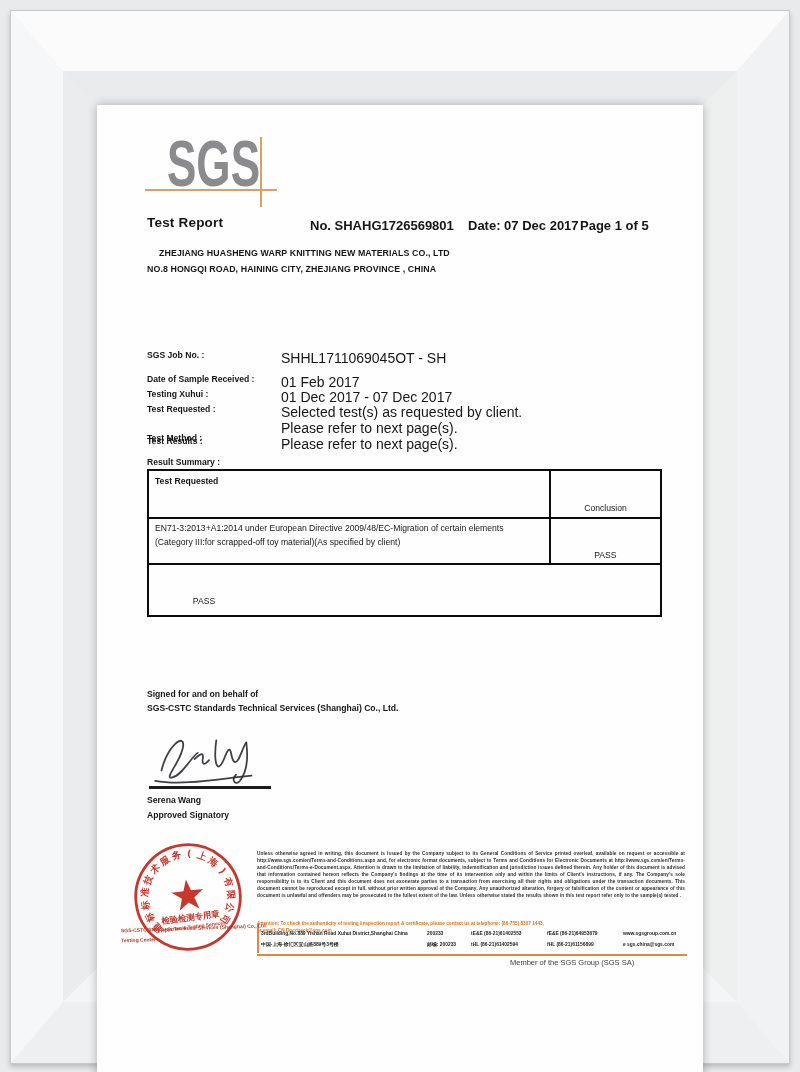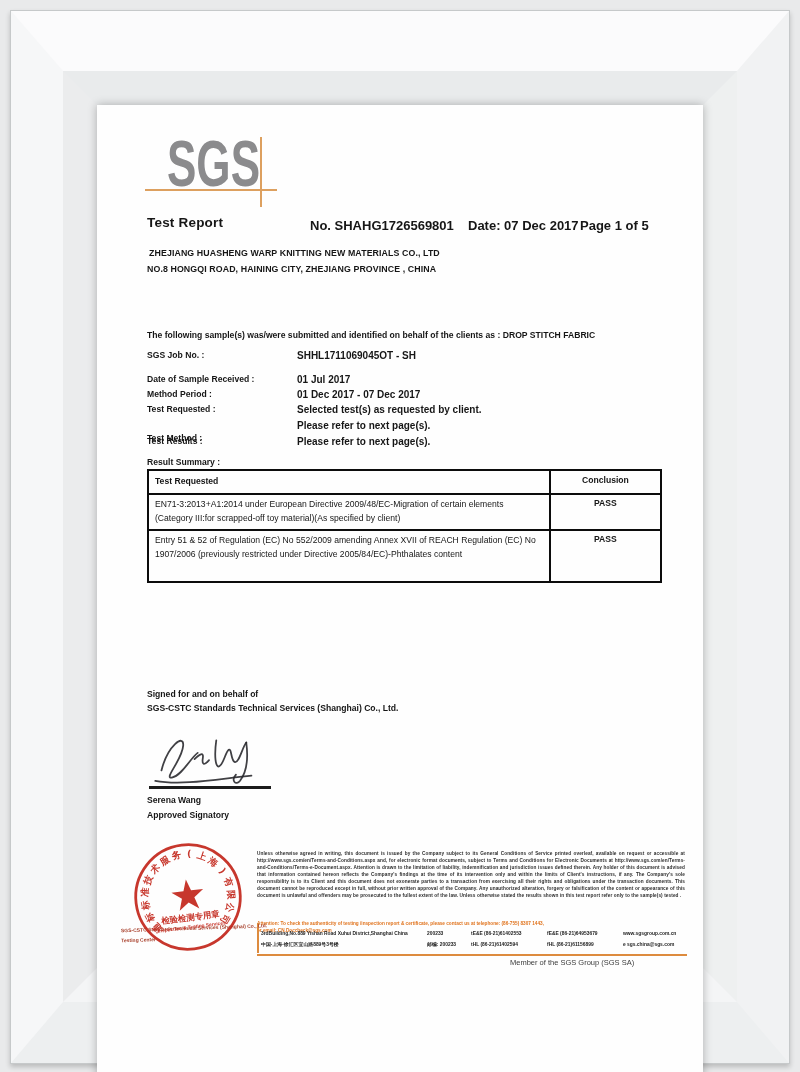--- a/index.html
+++ b/index.html
@@ -25,34 +25,34 @@
   .cross-line { position:absolute; background:#dda05f; }
 
   
   .doc-title { font-size:13.5px; font-weight:bold; letter-spacing:.2px; }
   .hdr-meta  { font-size:13px; font-weight:600; }
 
   .client-line { font-size:8.8px; font-weight:600; letter-spacing:.1px; }
   .stmt { font-size:8.6px; font-weight:600; }
 
   .info-label { position:absolute; left:50px; font-size:8.6px; font-weight:600; }
-  .info-value { position:absolute; left:200px; font-size:10px; font-weight:700; }
+  .info-value { position:absolute; left:184px; font-size:14px; font-weight:400; }
 
   
   .rtable { position:absolute; left:50px; top:364px; width:515px;
             border:2px solid #0c0c0c; font-size:8.6px; }
   .rrow { display:flex; }
   .rcell-test { width:405px; border-right:2px solid #0c0c0c; padding:3px 6px 4px 6px; line-height:1.6; }
   .rcell-con  { width:110px; text-align:center; padding:3px 14px; }
   .rhead { border-bottom:2px solid #0c0c0c; font-weight:bold; }
   .rhead .rcell-test { padding:4px 6px; }
   .rhead .rcell-con  { padding:4px 2px; }
   .rbody1 { border-bottom:2px solid #0c0c0c; min-height:36px; }
   .rbody2 { min-height:50px; }
-  .rcell-con { font-weight:700; }
+  .rcell-con { font-weight:400;margin-top:28px; }
 
   .sig-small { font-size:8.6px; font-weight:600; line-height:1.7; }
   .sig-line { position:absolute; left:52px; top:681px; width:122px; height:3px; background:#1c1c1c; }
 
   
   .disclaimer { position:absolute; left:160px; top:746px; width:428px;
                 font-size:4.7px; line-height:1.48; color:#2e2e2e; text-align:justify;
                 font-weight:600; letter-spacing:.1px; }
   .attention  { position:absolute; left:160px; top:816px; width:428px;
                 font-size:4.7px; line-height:1.45; color:#e0731d; font-weight:bold; }
@@ -92,51 +92,49 @@
             </svg>
           </div>
           <div class="cross-line" style="left:48px; top:84px; width:132px; height:2px;"></div>
           <div class="cross-line" style="left:163px; top:32px; width:2px; height:70px;"></div>
 
           <div class="abs doc-title" style="left:50px; top:110px;">Test Report</div>
           <div class="abs hdr-meta" style="left:213px; top:113px;">No. SHAHG1726569801</div>
           <div class="abs hdr-meta" style="left:371px; top:113px;">Date: 07 Dec 2017</div>
           <div class="abs hdr-meta" style="left:483px; top:113px;">Page 1 of 5</div>
 
-          <div class="abs client-line" style="left:52px; top:143px;">ZHEJIANG HUASHENG WARP KNITTING NEW MATERIALS CO., LTD</div>
+          <div class="abs client-line" style="left:62px; top:143px;">ZHEJIANG HUASHENG WARP KNITTING NEW MATERIALS CO., LTD</div>
           <div class="abs client-line" style="left:50px; top:159px;">NO.8 HONGQI ROAD, HAINING CITY, ZHEJIANG PROVINCE , CHINA</div>
 
-          <div class="abs stmt" style="left:50px; top:225px; width:520px;">The following sample(s) was/were submitted and identified on behalf of the clients as : DROP STITCH FABRIC</div>
 
           <div class="info-label" style="top:245px;">SGS Job No. :</div>
           <div class="info-value" style="top:245px;">SHHL1711069045OT - SH</div>
           <div class="info-label" style="top:269px;">Date of Sample Received :</div>
-          <div class="info-value" style="top:269px;">01 Jul 2017</div>
-          <div class="info-label" style="top:284px;">Method Period :</div>
+          <div class="info-value" style="top:269px;">01 Feb 2017</div>
+          <div class="info-label" style="top:284px;">Testing Xuhui :</div>
           <div class="info-value" style="top:284px;">01 Dec 2017 - 07 Dec 2017</div>
           <div class="info-label" style="top:299px;">Test Requested :</div>
           <div class="info-value" style="top:299px;">Selected test(s) as requested by client.</div>
           <div class="info-label" style="top:328px;">Test Method :</div>
           <div class="info-value" style="top:315px;">Please refer to next page(s).</div>
           <div class="info-label" style="top:331px;">Test Results :</div>
           <div class="info-value" style="top:331px;">Please refer to next page(s).</div>
 
           <div class="info-label" style="top:352px;">Result Summary :</div>
 
           <div class="rtable">
             <div class="rrow rhead">
               <div class="rcell-test">Test Requested</div>
               <div class="rcell-con">Conclusion</div>
             </div>
             <div class="rrow rbody1">
               <div class="rcell-test">EN71-3:2013+A1:2014 under European Directive 2009/48/EC-Migration of certain elements (Category III:for scrapped-off toy material)(As specified by client)</div>
               <div class="rcell-con">PASS</div>
             </div>
             <div class="rrow rbody2">
-              <div class="rcell-test">Entry 51 &amp; 52 of Regulation (EC) No 552/2009 amending Annex XVII of REACH Regulation (EC) No 1907/2006 (previously restricted under Directive 2005/84/EC)-Phthalates content</div>
               <div class="rcell-con">PASS</div>
             </div>
           </div>
 
           <div class="abs sig-small" style="left:50px; top:582px;">Signed for and on behalf of</div>
           <div class="abs sig-small" style="left:50px; top:596px;">SGS-CSTC Standards Technical Services (Shanghai) Co., Ltd.</div>
 
           <svg class="abs sig-svg" style="left:46px; top:622px;" width="130" height="60" viewBox="0 0 110 58">
             <path d="M10,42 C16,18 32,6 31,18 C30,32 12,50 20,49 C30,47 38,30 45,25"></path>
             <path d="M42,31 C47,26 51,24 50,30 C49,36 51,38 56,32"></path>

